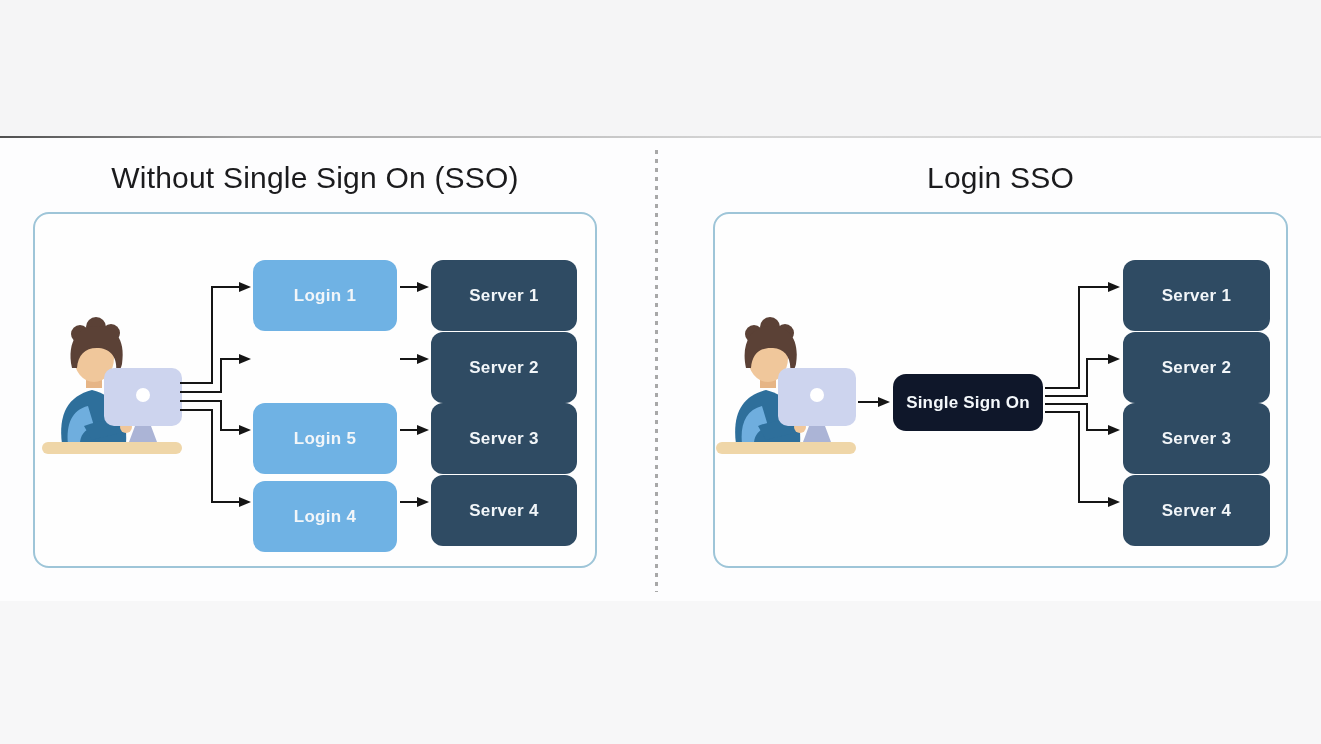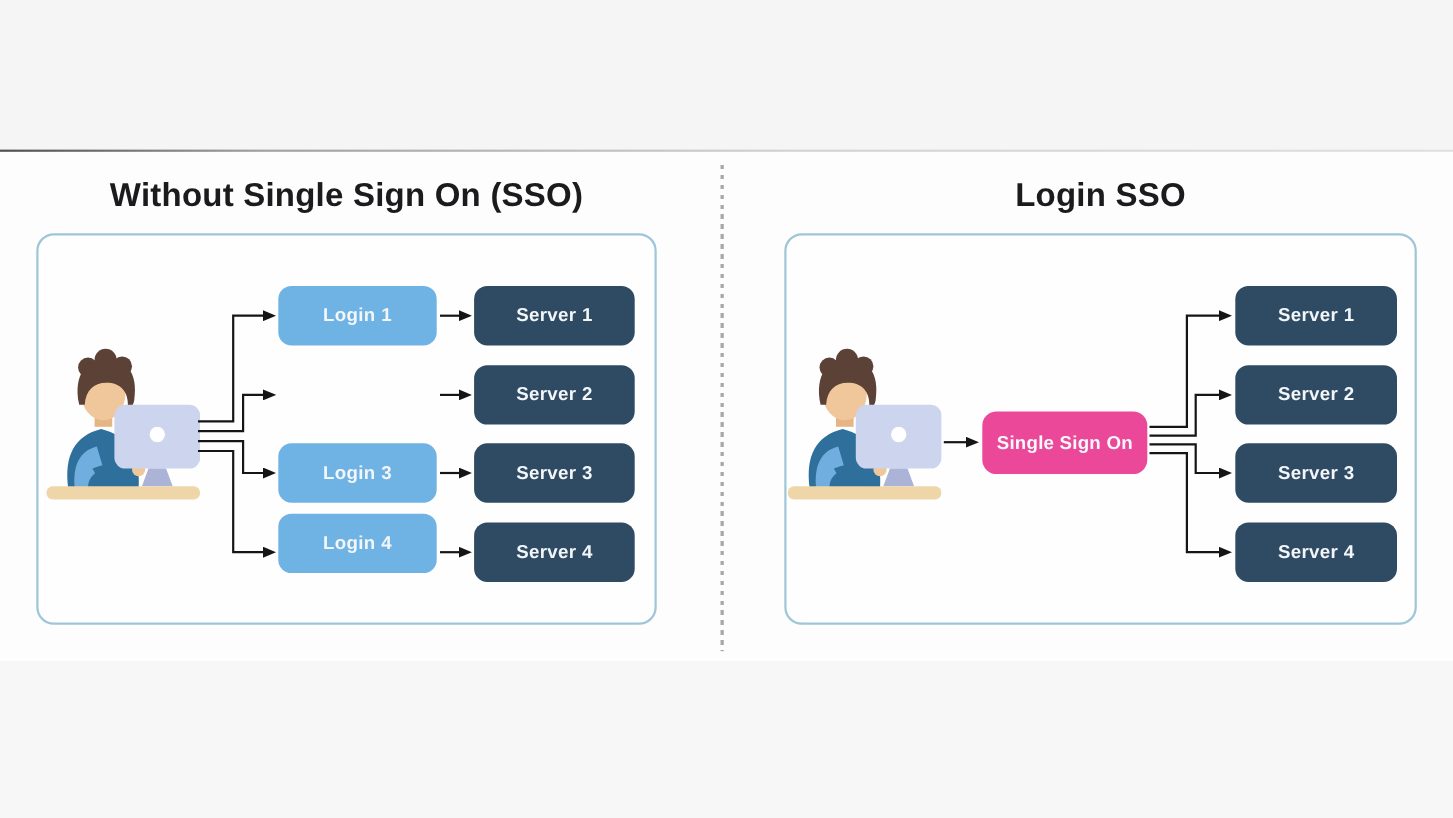--- a/index.html
+++ b/index.html
@@ -2,37 +2,37 @@
 <html><head>
 <meta charset="utf-8">
 <style>
   html,body{margin:0;padding:0;}
   body{font-family:"Liberation Sans", sans-serif; background:#ffffff;}
   .page{position:relative; width:1321px; height:744px; background:#fdfdfe; overflow:hidden;}
   .strip-top{position:absolute; left:0; top:0; width:1321px; height:136px; background:#f5f5f6;}
   .strip-bottom{position:absolute; left:0; top:601px; width:1321px; height:143px; background:#f7f7f8;}
   .frame-line{position:absolute; left:0; top:136px; width:1321px; height:2px;
       background:linear-gradient(to right,#242424,#8a8a8a 18%,#c9c9c9 55%,#d8d8d8);opacity:.8;}
-  .title{position:absolute; margin:0; font-weight:700; font-size:30px; color:#1b1b1d;
+  .title{position:absolute; margin:0; font-weight:400; font-size:30px; color:#1b1b1d;
       text-align:center; letter-spacing:.2px;}
   .title-left{left:33px; top:161px; width:564px;}
   .title-right{left:713px; top:161px; width:575px;}
   .panel{position:absolute; top:212px; height:356px; border:2px solid #9ec5d8; border-radius:16px;
       background:#fefefe; box-sizing:border-box;}
   .panel-left{left:33px; width:564px;}
   .panel-right{left:713px; width:575px;}
   .divider{position:absolute; left:655px; top:150px; width:3px; height:442px;
       background:repeating-linear-gradient(to bottom,#a8a8a8 0 4px,transparent 4px 9px);}
-  .box{position:absolute; height:54px; border-radius:12px; display:flex; align-items:center;
+  .box{position:absolute; height:71px; border-radius:12px; display:flex; align-items:center;
       justify-content:center; font-weight:700; font-size:17px; color:#f2f6f9; letter-spacing:.3px;}
   .login{left:253px; width:144px; background:#6fb2e4;}
   .server-left{left:431px; width:146px; background:#2f4b63;}
   .server-right{left:1123px; width:147px; background:#2f4b63;}
   .sso-box{position:absolute; left:893px; top:374px; width:150px; height:57px; border-radius:13px;
-      background:#ec4899; display:flex; align-items:center; justify-content:center;
+      background:#0f172a; display:flex; align-items:center; justify-content:center;
       font-weight:700; font-size:17px; color:#f4f8fb; letter-spacing:.2px;}
   .person{position:absolute; width:140px; height:146px;}
   .person-left{left:42px; top:312px;}
   .person-right{left:716px; top:312px;}
   .arrows{position:absolute; left:0; top:0; width:1321px; height:744px; pointer-events:none;}
 </style>
 </head>
 <body>
 
 <div class="page">
@@ -77,22 +77,22 @@
     <path d="M26,132 C24,112 30,98 46,94 L52,114 C42,118 38,124 38,132 Z" fill="#6faede"></path>
     <path d="M42,114 Q62,106 80,110 L84,120 Q64,124 50,128 Z" fill="#2e6f9b"></path>
     <circle cx="84" cy="115" r="6" fill="#f0c79b"></circle>
     <rect x="62" y="56" width="78" height="58" rx="10" fill="#cdd4ee"></rect>
     <circle cx="101" cy="83" r="7" fill="#ffffff"></circle>
     <path d="M93,114 L109,114 L115,130 L87,130 Z" fill="#abb4d6"></path>
     <rect x="0" y="130" width="140" height="12" rx="6" fill="#efd6a8"></rect>
   </svg>
 
   <div class="box login" style="top:260px">Login 1</div>
-  <div class="box login" style="top:403px">Login 3</div>
-  <div class="box login" style="top:467px">Login 4</div>
+  <div class="box login" style="top:403px">Login 5</div>
+  <div class="box login" style="top:481px">Login 4</div>
 
   <div class="box server-left" style="top:260px">Server 1</div>
   <div class="box server-left" style="top:332px">Server 2</div>
   <div class="box server-left" style="top:403px">Server 3</div>
   <div class="box server-left" style="top:475px">Server 4</div>
 
   <div class="sso-box">Single Sign On</div>
 
   <div class="box server-right" style="top:260px">Server 1</div>
   <div class="box server-right" style="top:332px">Server 2</div>

